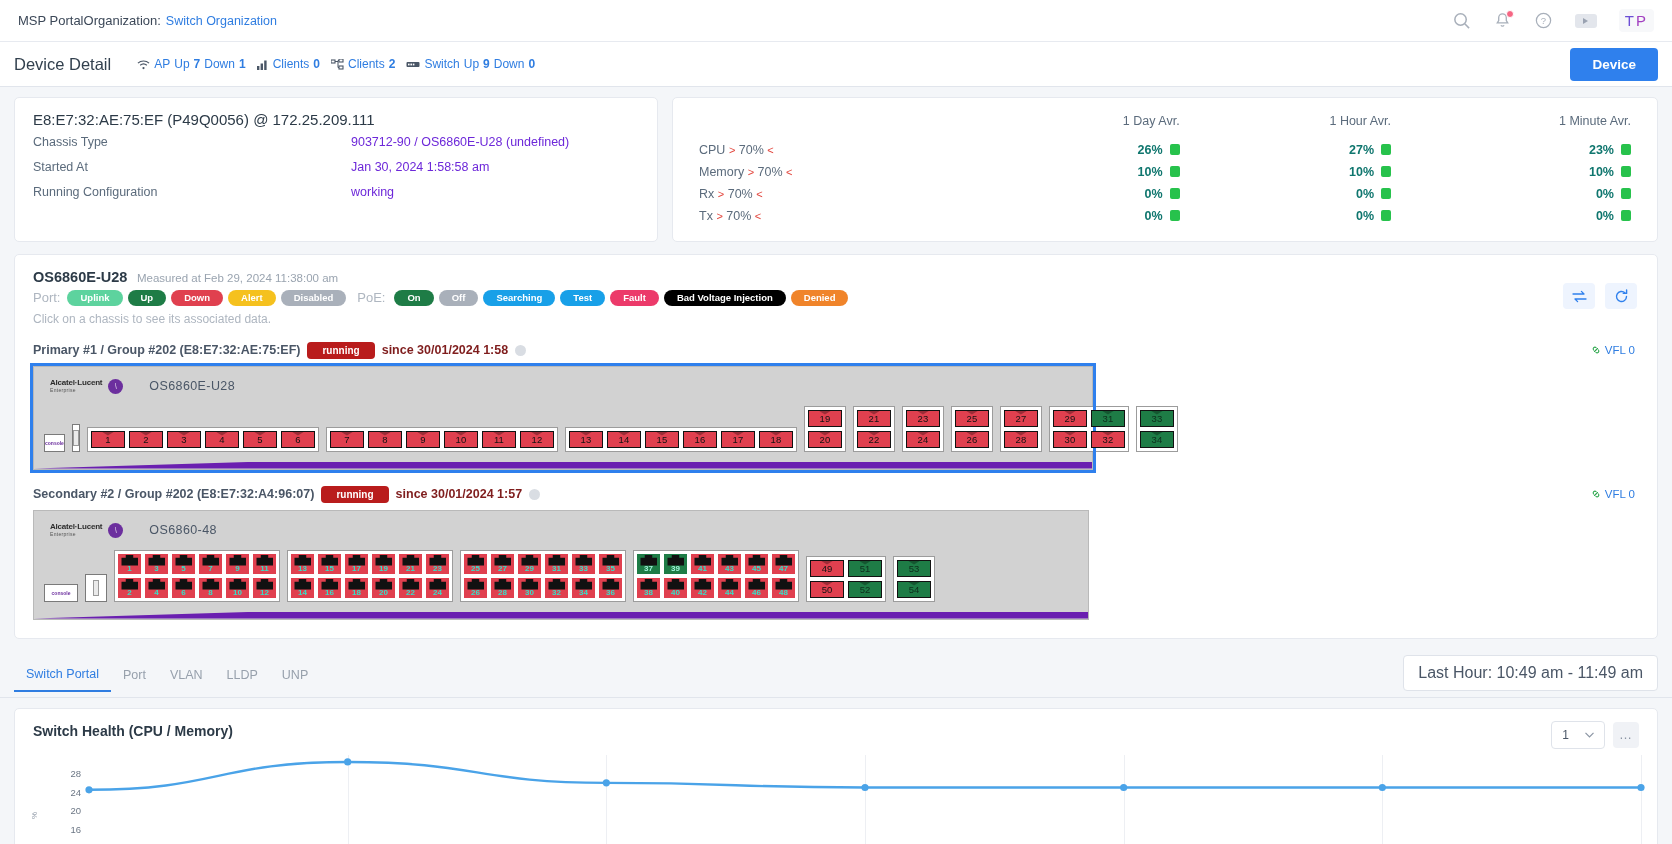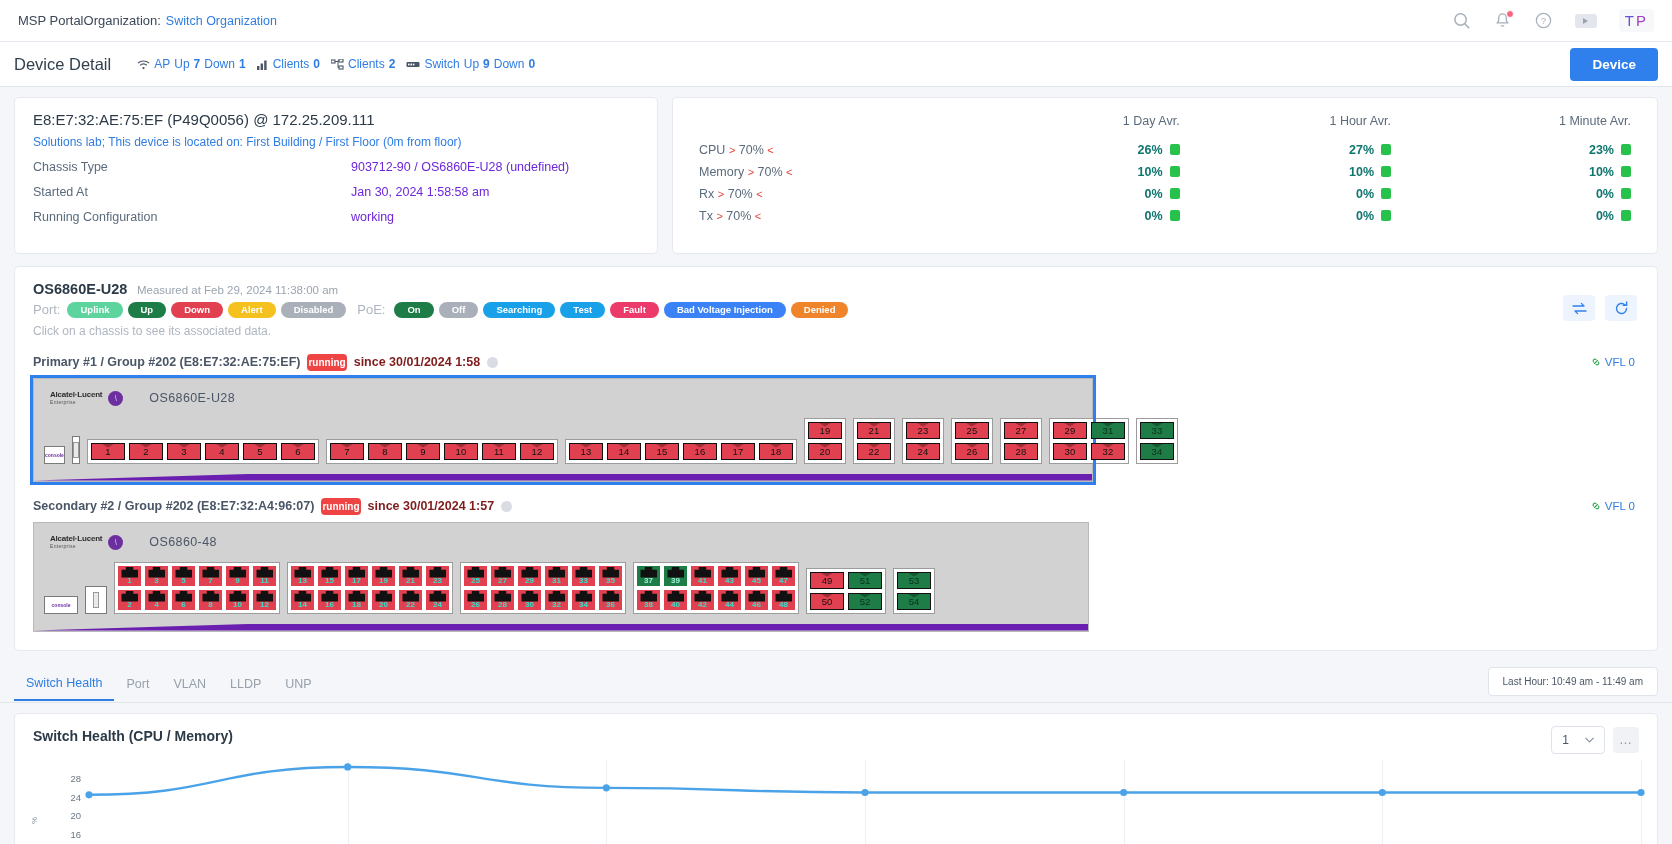--- a/index.html
+++ b/index.html
@@ -80,22 +80,22 @@
   .legend .lab2 { color:#aeb6c0; font-size:13px; margin:0 4px 0 6px; }
   .badge { color:#fff; font-size:9.5px; font-weight:700; border-radius:9px;
     padding:3px 13px; line-height:1; display:inline-block; }
   .hint { color:#aeb6c0; font-size:12px; margin-top:6px; }
   .ch-actions { position:absolute; right:20px; top:28px; display:flex; gap:10px; }
   .act-btn { width:32px;height:26px; background:#eef4fe; border-radius:4px;
     display:flex;align-items:center;justify-content:center; cursor:pointer; }
 
   .stack-hdr { margin:16px 0 7px 0; font-size:12.5px; display:flex; align-items:center; }
   .stack-hdr .nm { font-weight:700; color:#4a5666; }
-  .badge-run { background:#ef4444; color:#fff; font-size:10px; font-weight:700;
-    border-radius:4px; padding:3px 1px; margin:0 7px; }
+  .badge-run { background:#b91c1c; color:#fff; font-size:10px; font-weight:700;
+    border-radius:4px; padding:3px 15px; margin:0 7px; }
   .since { font-weight:700; color:#7f1d1d; }
   .i-circ { width:11px;height:11px;border-radius:50%;background:#d9dde3;
     margin-left:7px; display:inline-block; }
   .vfl { position:absolute; right:22px; font-size:11.5px; color:#2f7de1; display:flex;
     align-items:center; gap:4px; }
 
   
   .chassis { background:#d2d2d2; border:1px solid #b9b9b9; position:relative;
     padding:10px 10px 0 10px; }
   .chassis.selected { outline:3px solid #2f80ed; }
@@ -143,21 +143,21 @@
 
   .purplebar { height:7px; background:#6a1fb0; margin:0 -10px;
     clip-path:polygon(22% 0,100% 0,100% 100%,0 100%); }
 
   
   .tabs { display:flex; align-items:center; padding:0 14px; margin-top:16px;
     border-bottom:1px solid #e1e5ec; background:transparent; }
   .tab { font-size:12.5px; color:#97a0ac; padding:8px 12px 9px 12px; cursor:pointer; }
   .tab.active { color:#2f7de1; border-bottom:2px solid #2f7de1; }
   .timerange { margin-left:auto; background:#fff; border:1px solid #dfe3ea; border-radius:4px;
-    font-size:10px; color:#4a5666; padding:8px 14px; cursor:pointer; margin-bottom:6px; }
+    font-size:16px; color:#4a5666; padding:8px 14px; cursor:pointer; margin-bottom:6px; }
 
   
   .chartcard { margin:10px 14px 0 14px; background:#fff; border:1px solid #e6e9ef;
     border-radius:5px; padding:14px 18px 0 18px; position:relative; height:200px; }
   .chart-h { font-size:14px; font-weight:700; color:#2c3a47; }
   .chart-tools { position:absolute; right:18px; top:12px; display:flex; gap:8px; align-items:center; }
   .sel { border:1px solid #dfe3ea; border-radius:4px; font-size:12px; color:#4a5666;
     padding:6px 10px; display:flex; align-items:center; gap:16px; cursor:pointer; background:#fff;}
   .dots { width:26px;height:26px;border-radius:4px;background:#f0f2f6;
     display:flex;align-items:center;justify-content:center;color:#8b95a3; cursor:pointer;
@@ -259,21 +259,20 @@
       <span>Down</span>
       <b>0</b>
     </div>
   </div>
   <button class="btn-device">Device</button>
 </div>
 
 <div class="inforow">
   <div class="card card-left">
     <div class="dev-title">E8:E7:32:AE:75:EF (P49Q0056) @ 172.25.209.111</div>
-    <div class="dev-loc">Solutions lab; This device is located on: First Building / First Floor (0m from floor)</div>
     <div class="kv">
       <div class="k">Chassis Type</div>
       <div class="v">903712-90 / OS6860E-U28 (undefined)</div>
     </div>
     <div class="kv">
       <div class="k">Started At</div>
       <div class="v">Jan 30, 2024 1:58:58 am</div>
     </div>
     <div class="kv">
       <div class="k">Running Configuration</div>
@@ -353,21 +352,21 @@
     <span class="badge" style="background:#1e7c46">Up</span>
     <span class="badge" style="background:#e0404f">Down</span>
     <span class="badge" style="background:#f5c11e">Alert</span>
     <span class="badge" style="background:#a9b0ba">Disabled</span>
     <span class="lab2">PoE:</span>
     <span class="badge" style="background:#1e7c46">On</span>
     <span class="badge" style="background:#a9b0ba">Off</span>
     <span class="badge" style="background:#18a0e8">Searching</span>
     <span class="badge" style="background:#18a0e8">Test</span>
     <span class="badge" style="background:#ec3a6a">Fault</span>
-    <span class="badge" style="background:#3b82f6">Bad Voltage Injection</span>
+    <span class="badge" style="background:#000000">Bad Voltage Injection</span>
     <span class="badge" style="background:#f0842a">Denied</span>
   </div>
   <div class="hint">Click on a chassis to see its associated data.</div>
 
   <div class="ch-actions">
     <div class="act-btn">
       <svg width="15" height="13" viewBox="0 0 15 13">
           <path d="M1 4h11l-2.6-2.6M14 9H3l2.6 2.6" stroke="#2f80ed" stroke-width="1.3" fill="none" stroke-linecap="round" stroke-linejoin="round"></path>
         </svg>
     </div>
@@ -781,21 +780,21 @@
           <div class="sfp up">53</div>
           <div class="sfp up">54</div>
         </div>
       </div>
     </div>
     <div class="purplebar"></div>
   </div>
 </div>
 
 <div class="tabs">
-  <div class="tab active">Switch Health</div>
+  <div class="tab active">Switch Portal</div>
   <div class="tab">Port</div>
   <div class="tab">VLAN</div>
   <div class="tab">LLDP</div>
   <div class="tab">UNP</div>
   <div class="timerange">Last Hour: 10:49 am - 11:49 am</div>
 </div>
 
 <div class="chartcard">
   <div class="chart-h">Switch Health (CPU / Memory)</div>
   <div class="chart-tools">

